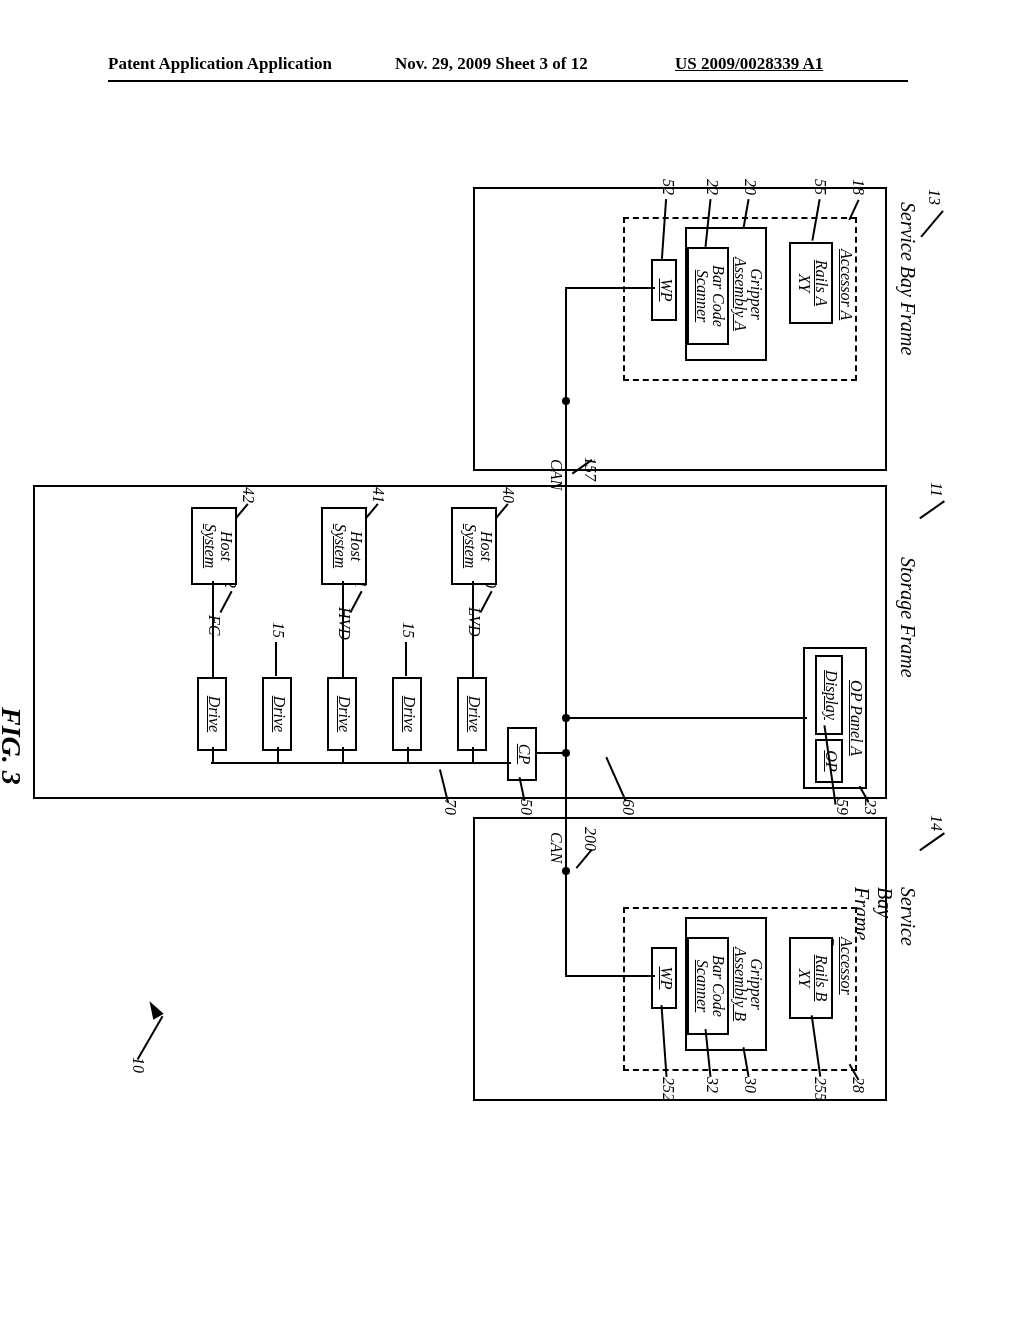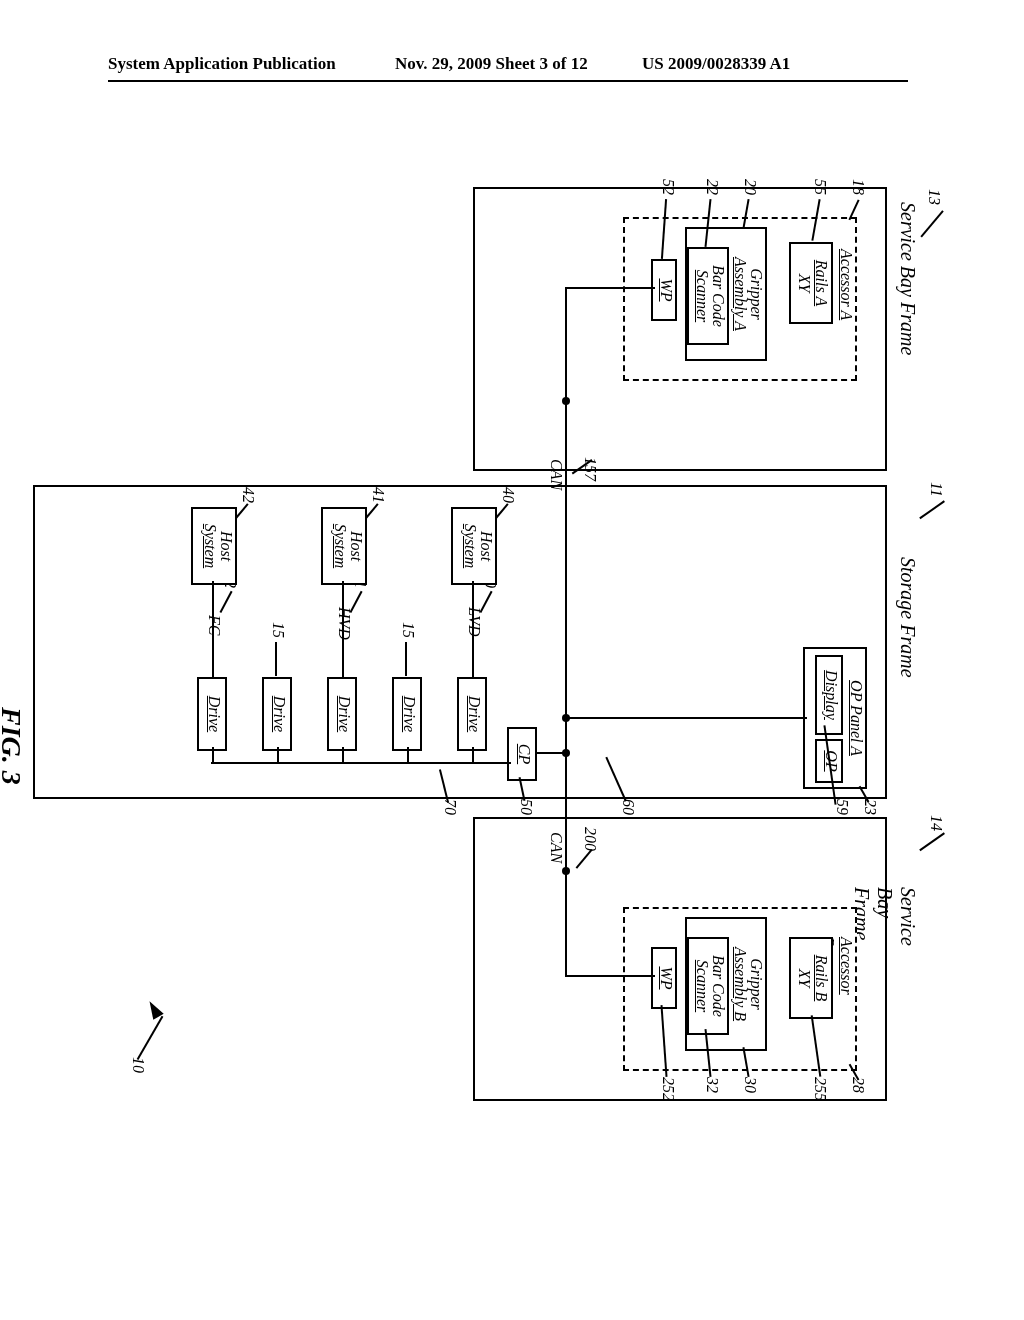--- a/index.html
+++ b/index.html
@@ -16,21 +16,21 @@
     width: 1024px; height: 1320px;
   }
   .header-row {
     position: absolute;
     top: 54px; left: 0; width: 1024px;
     font-size: 17px;
     font-weight: bold;
   }
   .header-left { position: absolute; left: 108px; }
   .header-mid  { position: absolute; left: 395px; }
-  .header-right{ position: absolute; left: 642px; }
+  .header-right{ position: absolute; left: 675px; text-decoration: underline; }
   .header-rule {
     position: absolute; top: 80px; left: 108px; width: 800px; height: 2px;
     background: #000;
   }
 
   .diagram {
     position: absolute;
     top: 170px;
     left: 188px;
     width: 552px;
@@ -60,21 +60,21 @@
     border-right: 6px solid transparent;
     border-top: 18px solid #000;
   }
 </style>
 </head>
 <body>
 
 <div class="page">
 
   <div class="header-row">
-    <span class="header-left">System Application Publication</span>
+    <span class="header-left">Patent Application Application</span>
     <span class="header-mid">Nov. 29, 2009  Sheet 3 of 12</span>
     <span class="header-right">US 2009/0028339 A1</span>
   </div>
   <div class="header-rule"></div>
 
   <div class="diagram">
 
     <div class="box" style="left:-170px; top:40px; width:280px; height:410px;"></div>
     <div class="label" style="left:-155px; top:8px;">Service Bay Frame</div>
     <div class="label-sm" style="left:-168px; top:-16px;">13</div>

